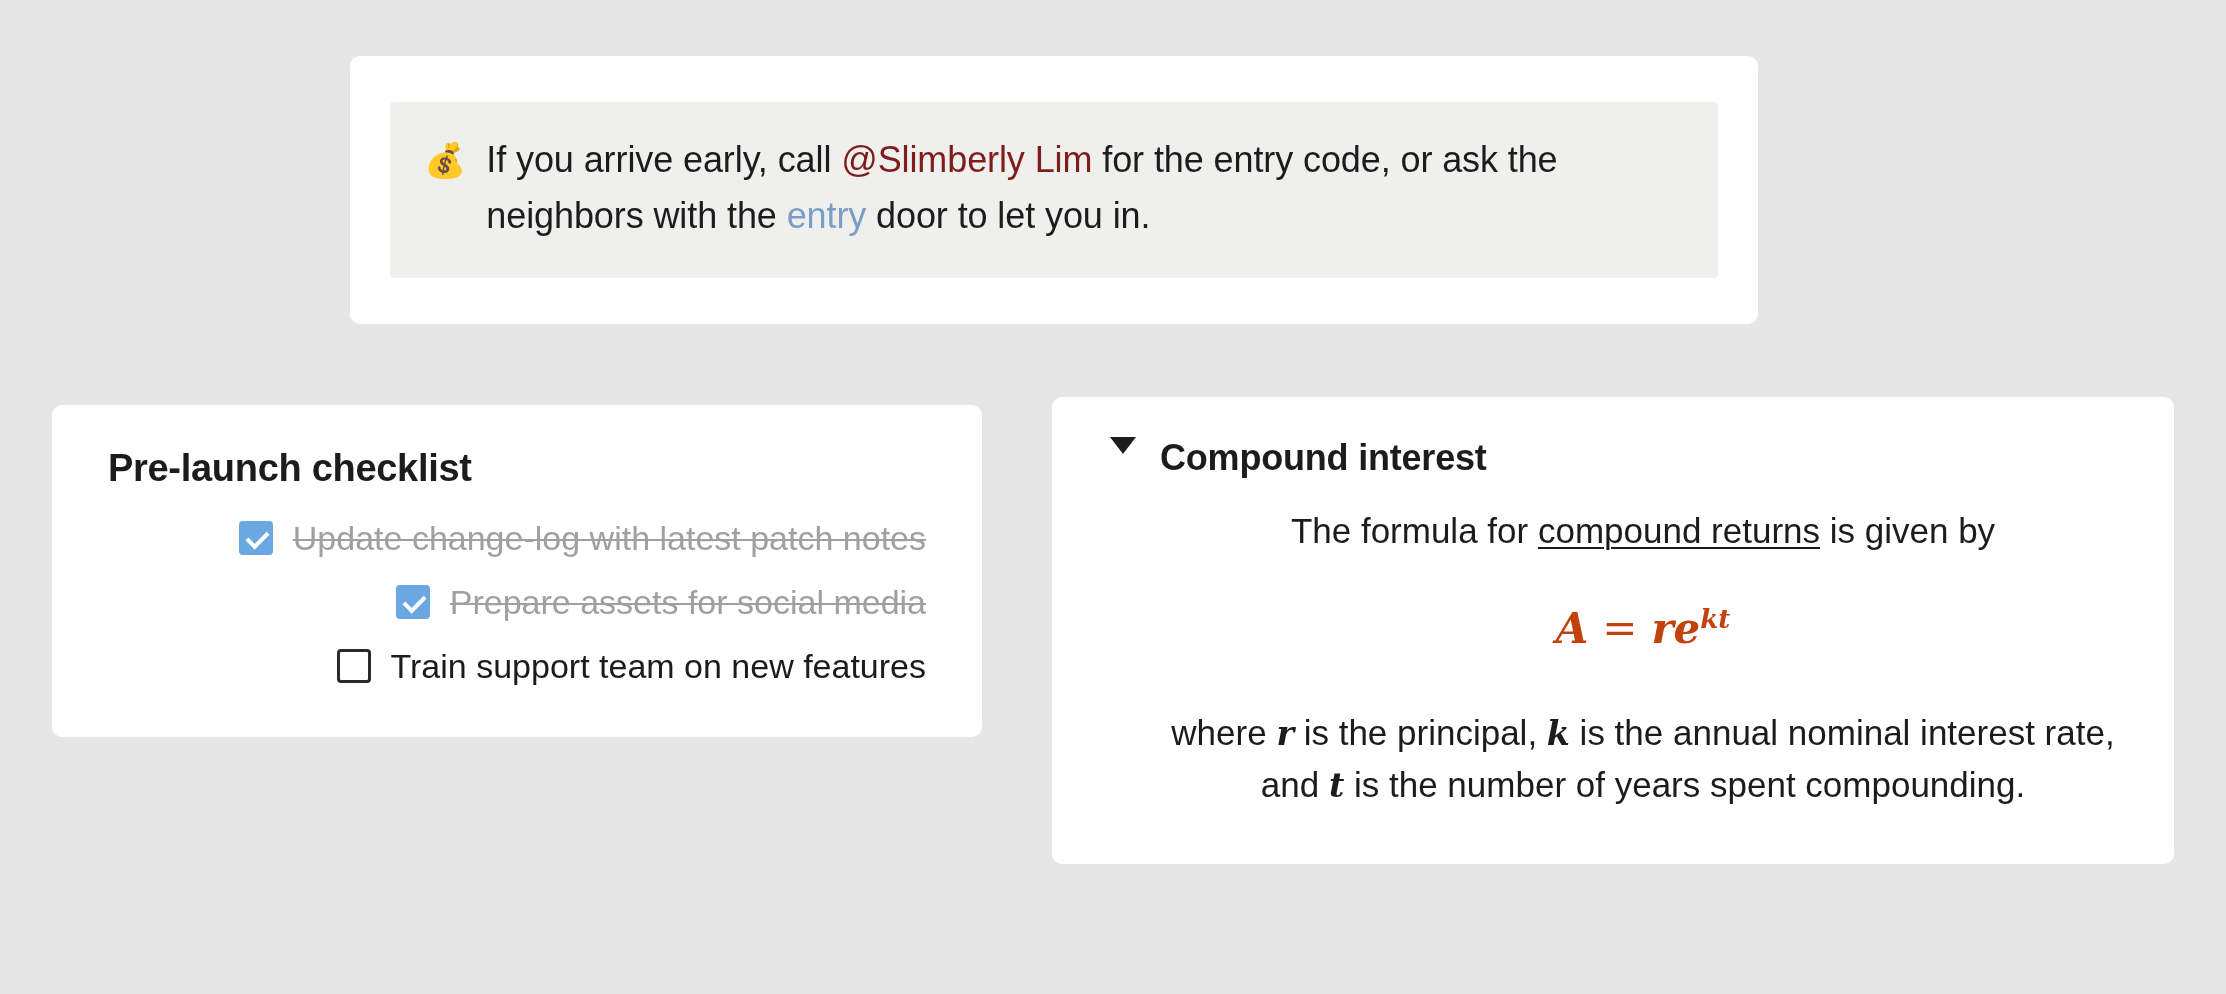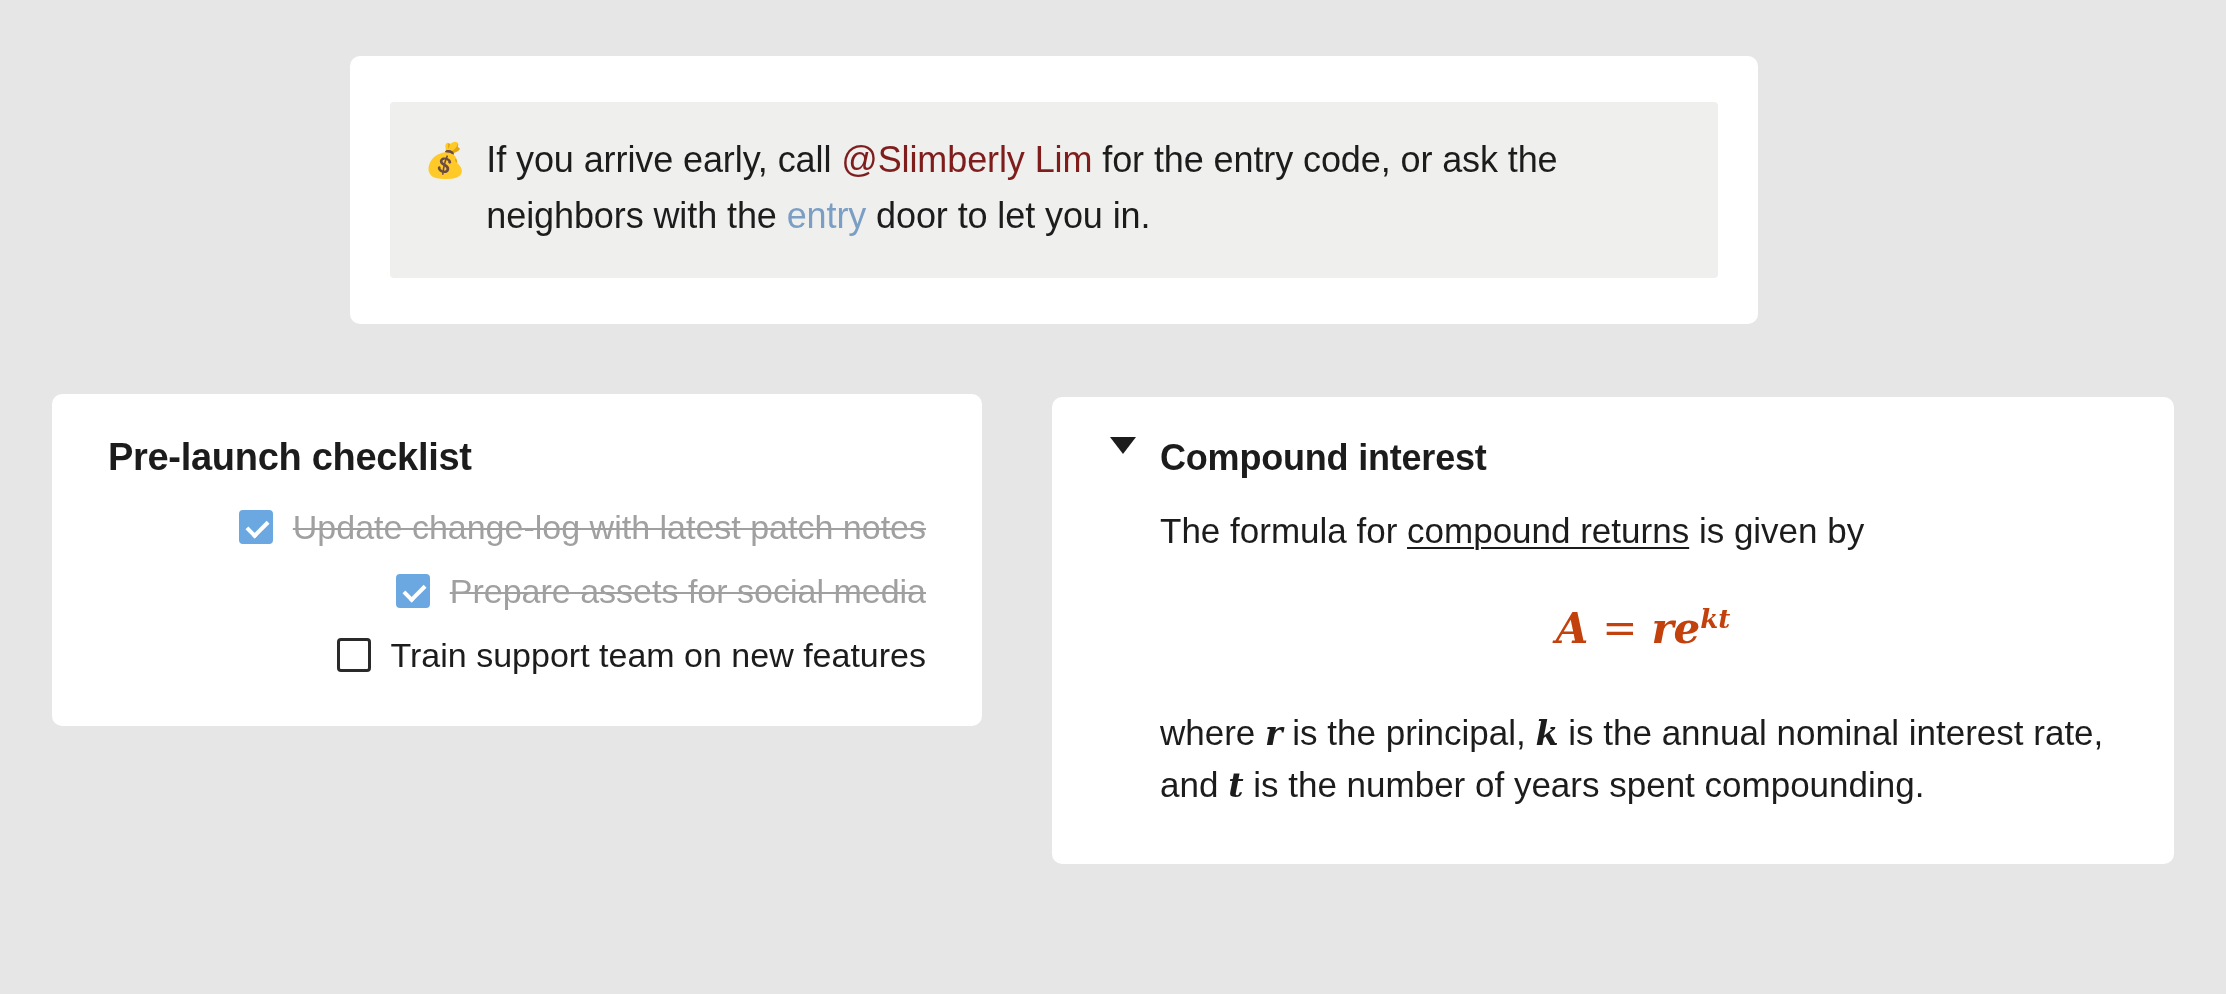--- a/index.html
+++ b/index.html
@@ -55,21 +55,21 @@
     color: #7f1d1d;
   }
   .blue-word {
     color: #7b9fc4;
   }
 
   
   .checklist-card {
     position: absolute;
     left: 52px;
-    top: 394px;
+    top: 405px;
     width: 930px;
     background: #ffffff;
     border-radius: 10px;
     padding: 42px 56px 48px 56px;
     box-sizing: border-box;
   }
   .checklist-title {
     font-size: 38px;
     font-weight: bold;
     color: #1c1c1c;
@@ -155,20 +155,21 @@
     color: #1c1c1c;
     letter-spacing: -0.2px;
   }
   .formula-body {
     padding-left: 60px;
   }
   .formula-line {
     font-size: 35px;
     line-height: 1.5;
     color: #1c1c1c;
+    text-align: center;
   }
   .ul-term {
     text-decoration: underline;
     text-decoration-thickness: 2px;
     text-underline-offset: 4px;
   }
   .equation {
     text-align: center;
     margin: 46px 0 54px 0;
     font-family: "DejaVu Serif", serif;

